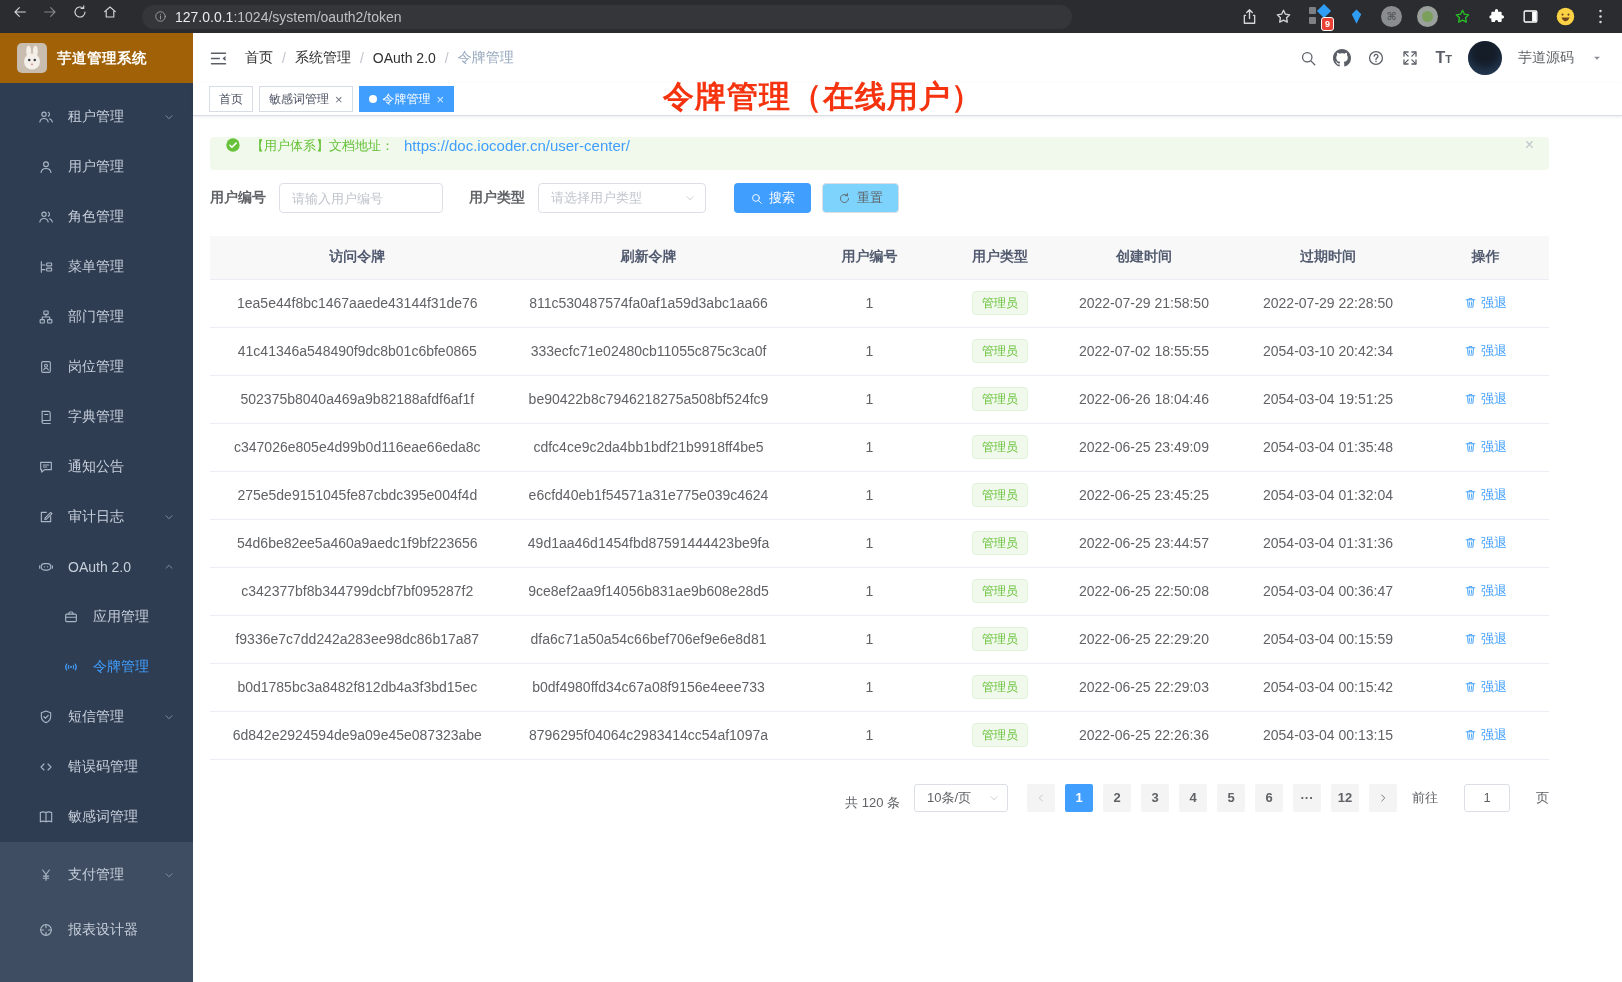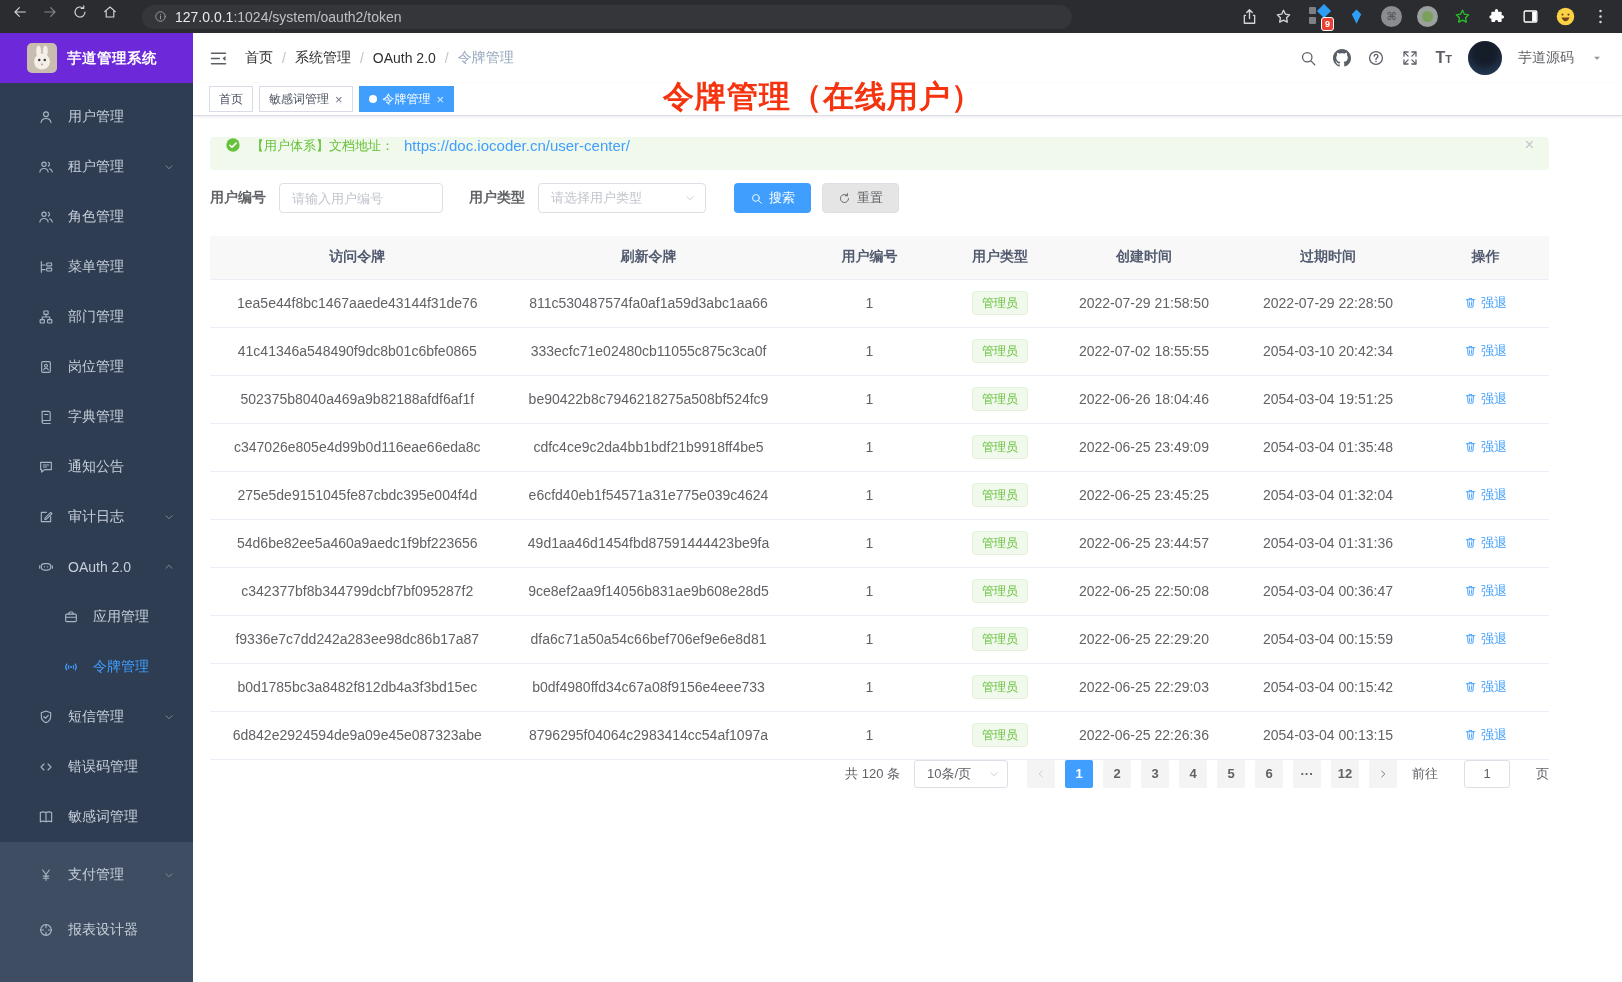--- a/index.html
+++ b/index.html
@@ -30,21 +30,21 @@
   .circle-ic{width:21px;height:21px;border-radius:50%;cursor:pointer}
   .c-gray{background:#8a8d90;display:flex;align-items:center;justify-content:center;color:#56585b;font-size:11px;font-weight:700}
   .c-green{background:#9aa09b;display:flex;align-items:center;justify-content:center}
   .c-green i{display:block;width:11px;height:11px;border-radius:50%;background:#7ba05b}
   .star-green{color:#27c127}
   .emoji-ic{width:21px;height:21px}
 
   
   .app{display:flex;height:949px}
   .sidebar{width:193px;background:#2f3d52;display:flex;flex-direction:column;flex-shrink:0}
-  .logo{height:50px;background:#6d28d9;display:flex;align-items:center;padding:0 27px;gap:10px;flex-shrink:0}
+  .logo{height:50px;background:#a16207;display:flex;align-items:center;padding:0 17px;gap:10px;flex-shrink:0}
   .logo-img{width:30px;height:30px;border-radius:5px;overflow:hidden;flex-shrink:0}
   .logo-img svg{width:100%;height:100%}
   .logo-title{color:#fff;font-size:14.5px;font-weight:700;letter-spacing:.5px}
   .menu{padding-top:9px}
   .side-item{height:50px;display:flex;align-items:center;padding:0 18px 0 38px;color:#c7cfdb;font-size:14px;cursor:pointer}
   .side-item .s-icon{width:16px;height:16px;margin-right:14px;color:#a9b6c5;flex-shrink:0}
   .side-item.sub{padding-left:63px}
   .side-item.active{color:#409eff}
   .side-item.active .s-icon{color:#409eff}
   .chev{margin-left:auto;width:12px;height:12px;color:#8d99a9}
@@ -84,30 +84,30 @@
 
   .filters{display:flex;align-items:center;margin-top:12px;height:32px}
   .f-label{font-size:14px;font-weight:700;color:#606266;margin-right:13px;white-space:nowrap}
   .f-input{width:164px;height:30px;border:1px solid #dcdfe6;border-radius:4px;padding:0 12px;font-size:13px;color:#606266;outline:none;margin-right:26px}
   .f-input::placeholder{color:#c0c4cc}
   .f-select{width:168px;height:30px;border:1px solid #dcdfe6;border-radius:4px;display:flex;align-items:center;padding:0 9px 0 12px;color:#c0c4cc;font-size:13px;margin-right:28px;cursor:pointer}
   .f-select .chev2{margin-left:auto;width:12px;height:12px;color:#c0c4cc}
   .btn{height:30px;border-radius:4px;display:inline-flex;align-items:center;gap:6px;padding:0 15px;font-size:13px;cursor:pointer;border:1px solid transparent;white-space:nowrap}
   .btn .ic{width:13px;height:13px}
   .btn.primary{background:#409eff;color:#fff}
-  .btn.plain{background:#e5e5e5;border-color:#dcdfe6;color:#606266;margin-left:11px}
+  .btn.plain{background:#7dd3fc;border-color:#dcdfe6;color:#606266;margin-left:11px}
 
   table.grid{width:100%;border-collapse:collapse;margin-top:22px;table-layout:fixed}
   .grid th{height:43px;background:#f8f8f9;font-size:14px;color:#515a6e;font-weight:700;text-align:center;border-bottom:1px solid #ebeef5}
   .grid td{height:48px;font-size:14px;color:#606266;text-align:center;border-bottom:1px solid #ebeef5;overflow:hidden;white-space:nowrap}
   .tag-success{display:inline-block;padding:0 9px;line-height:22px;background:#f0f9eb;border:1px solid #e1f3d8;border-radius:4px;color:#67c23a;font-size:12px}
   .action-link{color:#409eff;font-size:13px;display:inline-flex;align-items:center;gap:4px;cursor:pointer}
   .action-link .ic{width:13px;height:13px}
 
-  .pager{display:flex;align-items:center;justify-content:flex-end;margin-top:0;gap:4px}
+  .pager{display:flex;align-items:flex-end;justify-content:flex-end;margin-top:24px;gap:4px}
   .p-total{font-size:13px;color:#606266;margin-right:10px}
   .p-size{width:94px;height:28px;border:1px solid #dcdfe6;border-radius:3px;display:flex;align-items:center;padding:0 7px 0 12px;font-size:13px;color:#606266;cursor:pointer;margin-right:12px;background:#fff}
   .p-size .chev2{margin-left:auto;width:12px;height:12px;color:#c0c4cc}
   .p-btn{min-width:28px;height:28px;background:#f4f4f5;border-radius:2px;display:inline-flex;align-items:center;justify-content:center;font-size:13px;color:#606266;font-weight:700;cursor:pointer;margin:0 3px;padding:0 4px}
   .p-btn.active{background:#409eff;color:#fff}
   .p-btn .ic{width:12px;height:12px}
   .p-btn.prev{color:#c0c4cc}
   .goto{font-size:13px;color:#606266;display:flex;align-items:center;gap:26px;margin-left:8px}
   .goto input{width:46px;height:28px;border:1px solid #dcdfe6;border-radius:3px;text-align:center;font-size:13px;color:#606266;outline:none}
 
@@ -219,41 +219,41 @@
             <circle cx="9.8" cy="13.6" r="1" style="fill:#3b3b3b"></circle>
             <circle cx="14.2" cy="13.6" r="1" style="fill:#3b3b3b"></circle>
             <path d="M11 16.6h2l-1 1.3z" style="fill:#c77"></path>
           </svg></span>
       <span class="logo-title">芋道管理系统</span>
     </div>
     <div class="menu">
         <div class="side-item">
     <span class="s-icon ic">
             <svg viewBox="0 0 24 24">
-              <circle cx="12" cy="7.9" r="3.6"></circle>
-              <path d="M4.6 20.3c.5-4 3.6-6 7.4-6s6.9 2 7.4 6"></path>
-            </svg>
-          </span>
-    <span class="s-label">用户管理</span>
-
-  </div>
-        <div class="side-item">
-    <span class="s-icon ic">
-            <svg viewBox="0 0 24 24">
               <circle cx="9" cy="7.8" r="3.2"></circle>
               <path d="M2.8 19.5c.4-3.4 3-5.2 6.2-5.2s5.8 1.8 6.2 5.2"></path>
               <path d="M15.4 4.9a3.2 3.2 0 0 1 0 5.8M17.6 14.8c2.2.8 3.6 2.4 3.9 4.7"></path>
             </svg>
           </span>
     <span class="s-label">租户管理</span>
     <span class="chev ic down">
             <svg viewBox="0 0 24 24">
               <path d="M6 9.5l6 6 6-6"></path>
             </svg>
           </span>
+  </div>
+        <div class="side-item">
+    <span class="s-icon ic">
+            <svg viewBox="0 0 24 24">
+              <circle cx="12" cy="7.9" r="3.6"></circle>
+              <path d="M4.6 20.3c.5-4 3.6-6 7.4-6s6.9 2 7.4 6"></path>
+            </svg>
+          </span>
+    <span class="s-label">用户管理</span>
+
   </div>
         <div class="side-item">
     <span class="s-icon ic">
             <svg viewBox="0 0 24 24">
               <circle cx="9" cy="7.8" r="3.2"></circle>
               <path d="M2.8 19.5c.4-3.4 3-5.2 6.2-5.2s5.8 1.8 6.2 5.2"></path>
               <path d="M15.4 4.9a3.2 3.2 0 0 1 0 5.8M17.6 14.8c2.2.8 3.6 2.4 3.9 4.7"></path>
             </svg>
           </span>
     <span class="s-label">角色管理</span>

